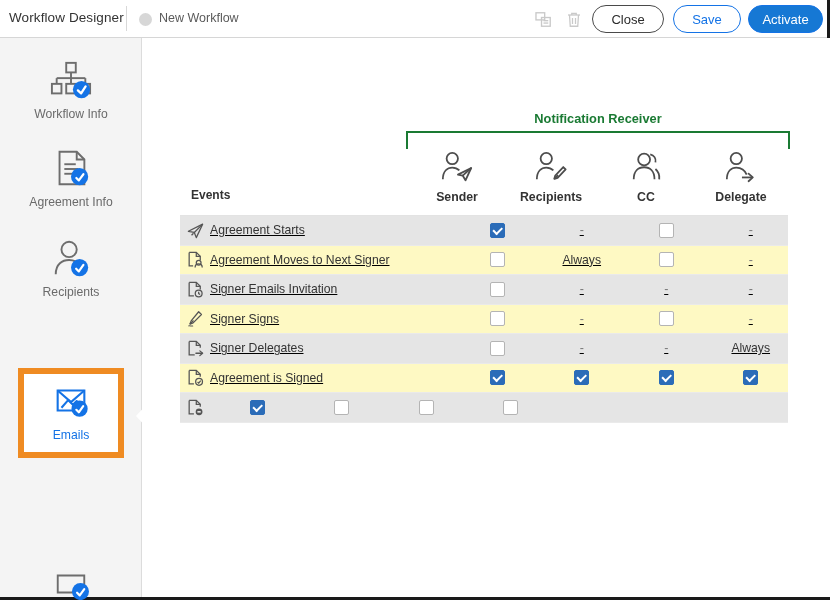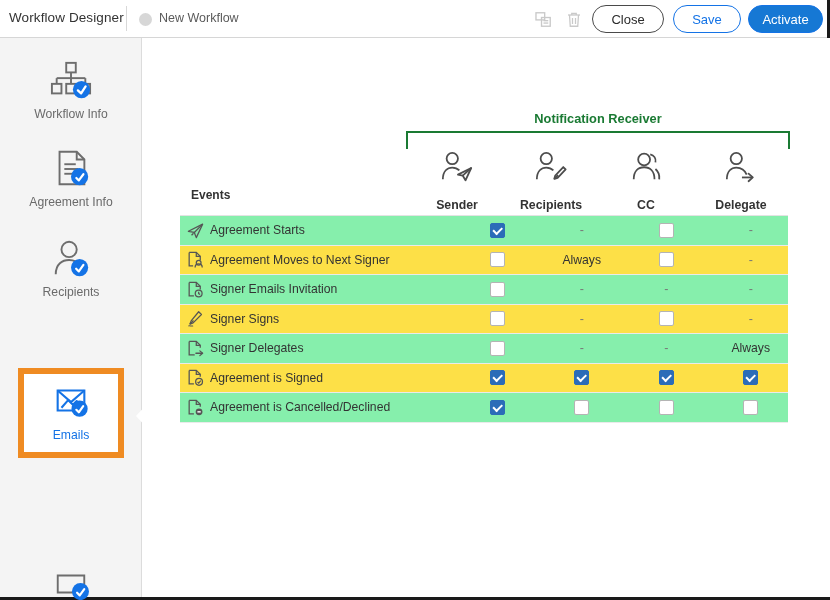--- a/index.html
+++ b/index.html
@@ -93,32 +93,32 @@
     border:2px solid #1a7a33;border-bottom:none;box-sizing:border-box;
   }
 
   #events-lbl{
     position:absolute;left:48px;top:150px;font-size:12px;font-weight:bold;color:#333;
   }
   .col-head{
     position:absolute;top:112px;width:90px;text-align:center;
   }
   .col-head .ch-ico{height:36px;display:flex;align-items:center;justify-content:center;}
-  .col-head .ch-lbl{margin-top:12px;font-size:12.3px;font-weight:bold;color:#333;}
+  .col-head .ch-lbl{margin-top:4px;font-size:12.3px;font-weight:bold;color:#333;}
 
   #table{
     position:absolute;left:37px;top:177px;width:608px;
     border-top:1px solid #e3e3e3;
   }
   .trow{
     position:relative;height:29.5px;display:flex;align-items:center;
     border-bottom:1px solid #eaeaea;box-sizing:border-box;
   }
-  .trow.alt{background:#86efac;}
-  .trow.plain{background:#fde047;}
+  .trow.alt{background:#e5e5e5;text-decoration:underline;}
+  .trow.plain{background:#fef9c3;text-decoration:underline;}
   .r-ico{width:30px;display:flex;align-items:center;justify-content:center;flex:none;}
   .r-lbl{font-size:12.2px;color:#333;flex:none;width:240px;}
   .cell{width:84.5px;display:flex;align-items:center;justify-content:center;flex:none;}
   .cell.c1{margin-left:5px;}
 
   .cbx{
     width:15px;height:15px;border-radius:2px;box-sizing:border-box;cursor:pointer;
     display:flex;align-items:center;justify-content:center;
   }
   .cbx.off{border:1.2px solid #b4b4b4;background:#ffffff;}
@@ -446,21 +446,20 @@
         <div class="trow alt">
           <div class="r-ico">
             <svg width="19" height="19" viewBox="0 0 24 24" fill="none" stroke="#555" stroke-width="1.6">
               <path d="M4 3 H13 L18 8 V11"></path>
               <path d="M4 3 V20 H10"></path>
               <path d="M13 3 V8 H18"></path>
               <circle cx="16.5" cy="17.5" r="4.3" fill="#555" stroke="none"></circle>
               <line x1="14.4" y1="17.5" x2="18.6" y2="17.5" stroke="#fff" stroke-width="1.8"></line>
             </svg>
           </div>
-          <div class="r-lbl">Agreement is Cancelled/Declined</div>
           <div class="cell c1">
             <div class="cbx on"></div>
           </div>
           <div class="cell">
             <div class="cbx off"></div>
           </div>
           <div class="cell">
             <div class="cbx off"></div>
           </div>
           <div class="cell">

